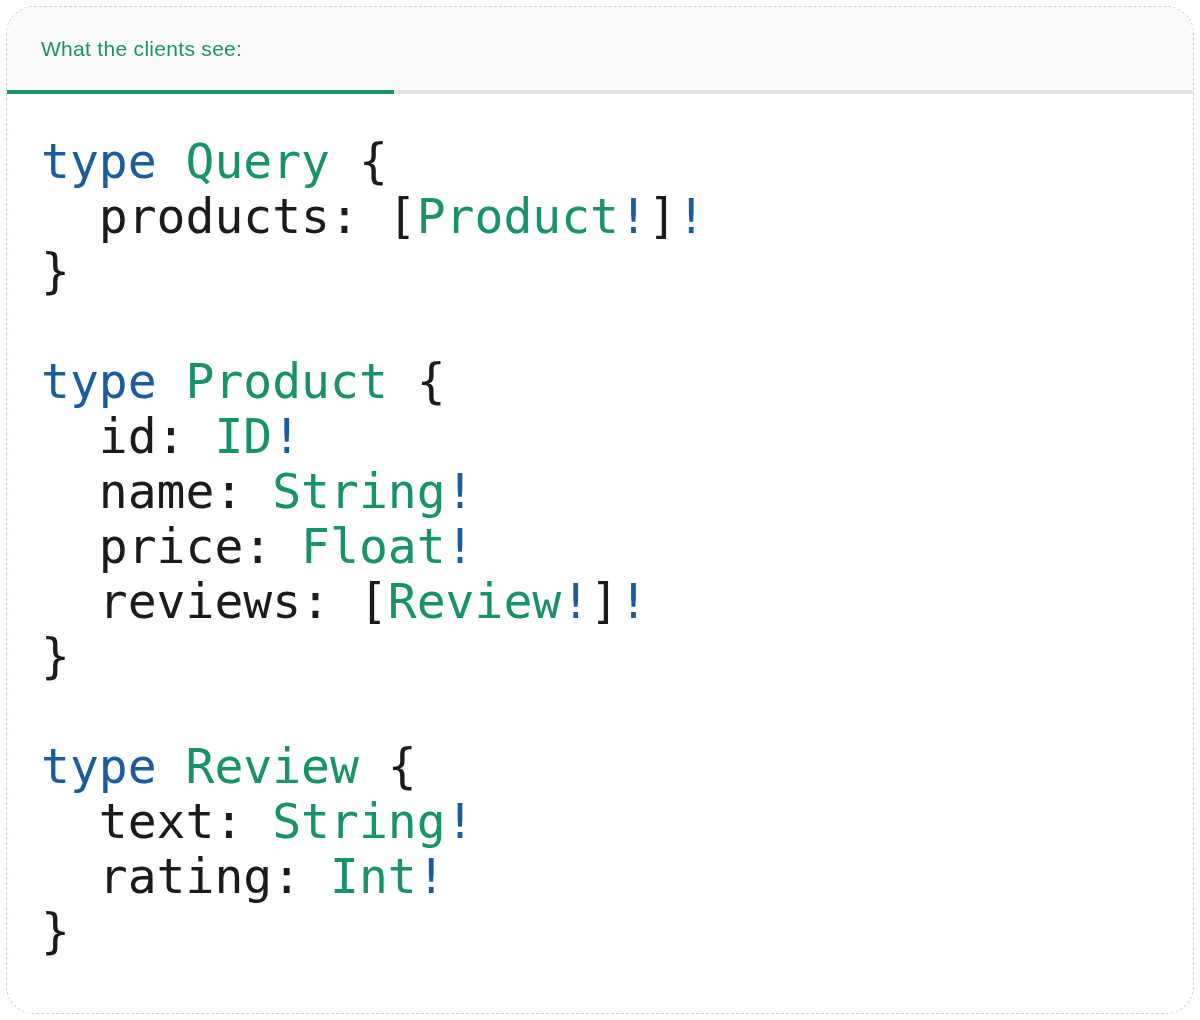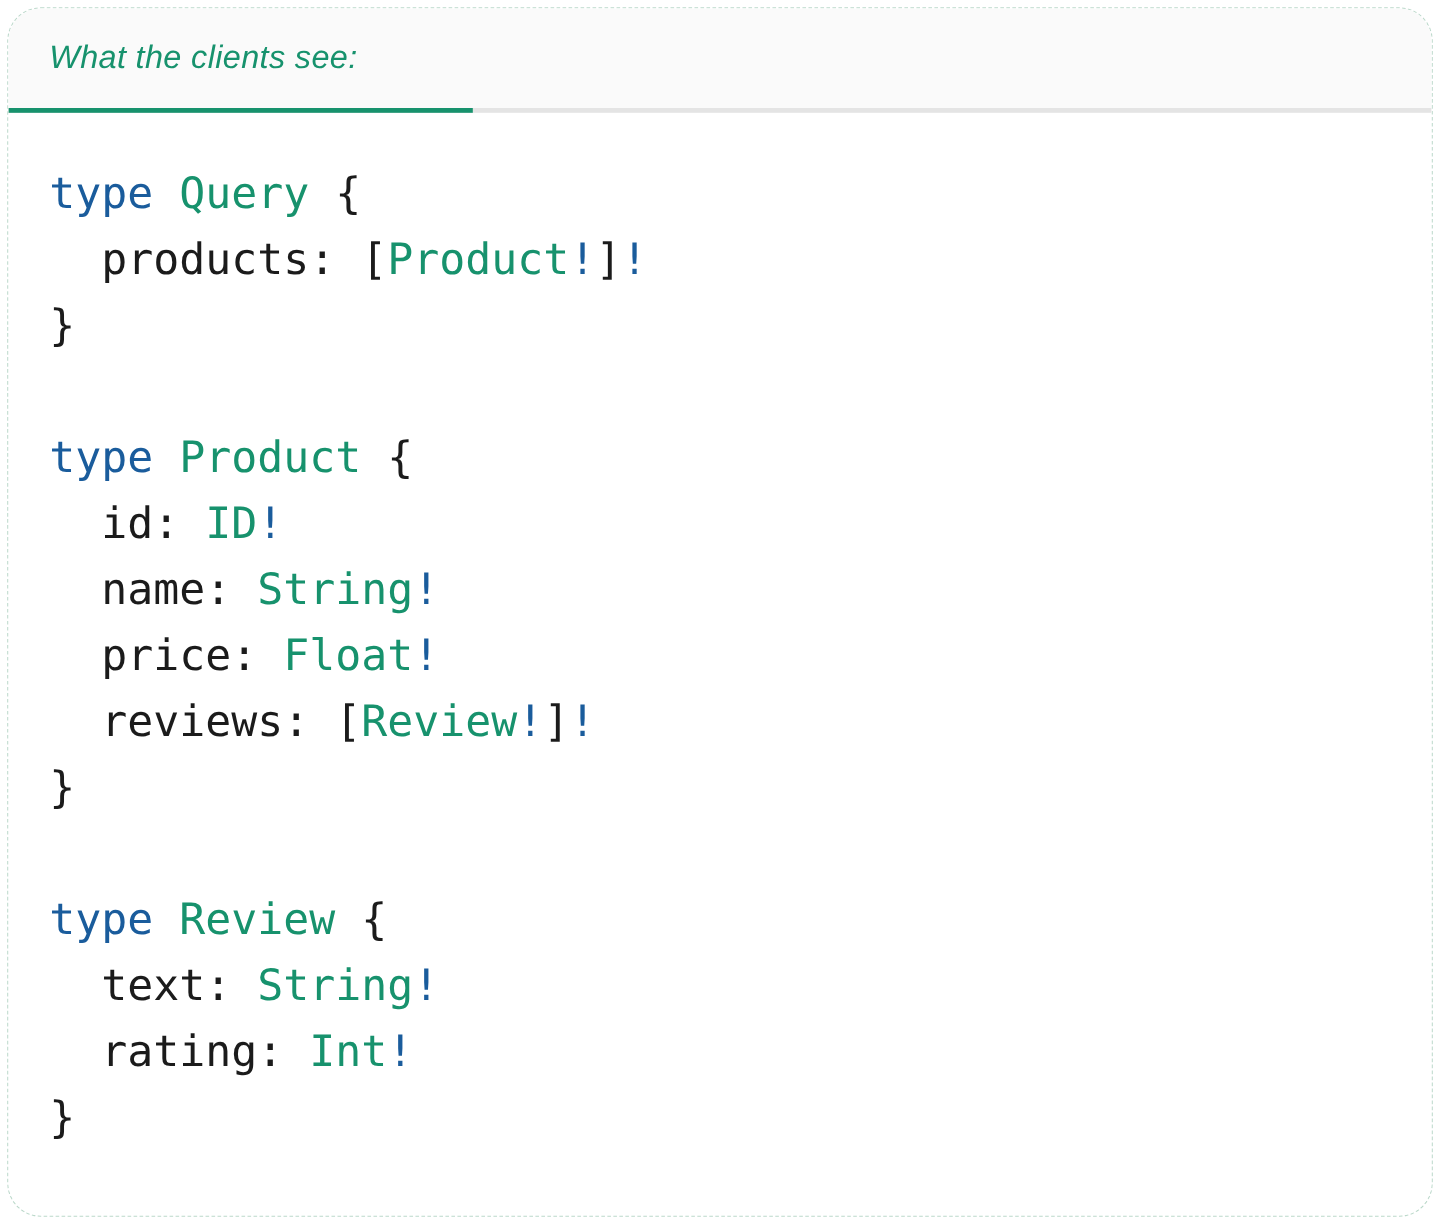--- a/index.html
+++ b/index.html
@@ -33,37 +33,36 @@
     position: relative;
     height: 87px;
     background: var(--header-bg);
     border-bottom: 4px solid var(--divider-gray);
     display: flex;
     align-items: center;
     padding-left: 34px;
   }
   .card-title {
     color: var(--teal);
-    font-size: 27px;
+    font-size: 21px;
     font-weight: 500;
     letter-spacing: 0.3px;
-    font-style: italic;
   }
   .tab-underline {
     position: absolute;
     left: 0;
     bottom: -4px;
     width: 387px;
     height: 4px;
     background: var(--teal);
   }
   .code {
     padding: 40px 20px 0 34px;
     font-family: "DejaVu Sans Mono", "Liberation Mono", monospace;
-    font-size: 36px;
+    font-size: 48px;
     line-height: 55px;
     color: var(--text-dark);
     white-space: pre;
   }
   .code-line { height: 55px; }
   .tok-kw   { color: var(--keyword-blue); }
   .tok-ty   { color: var(--teal); }
   .tok-pl   { color: var(--text-dark); }
   .tok-bang { color: var(--keyword-blue); }
 </style>

